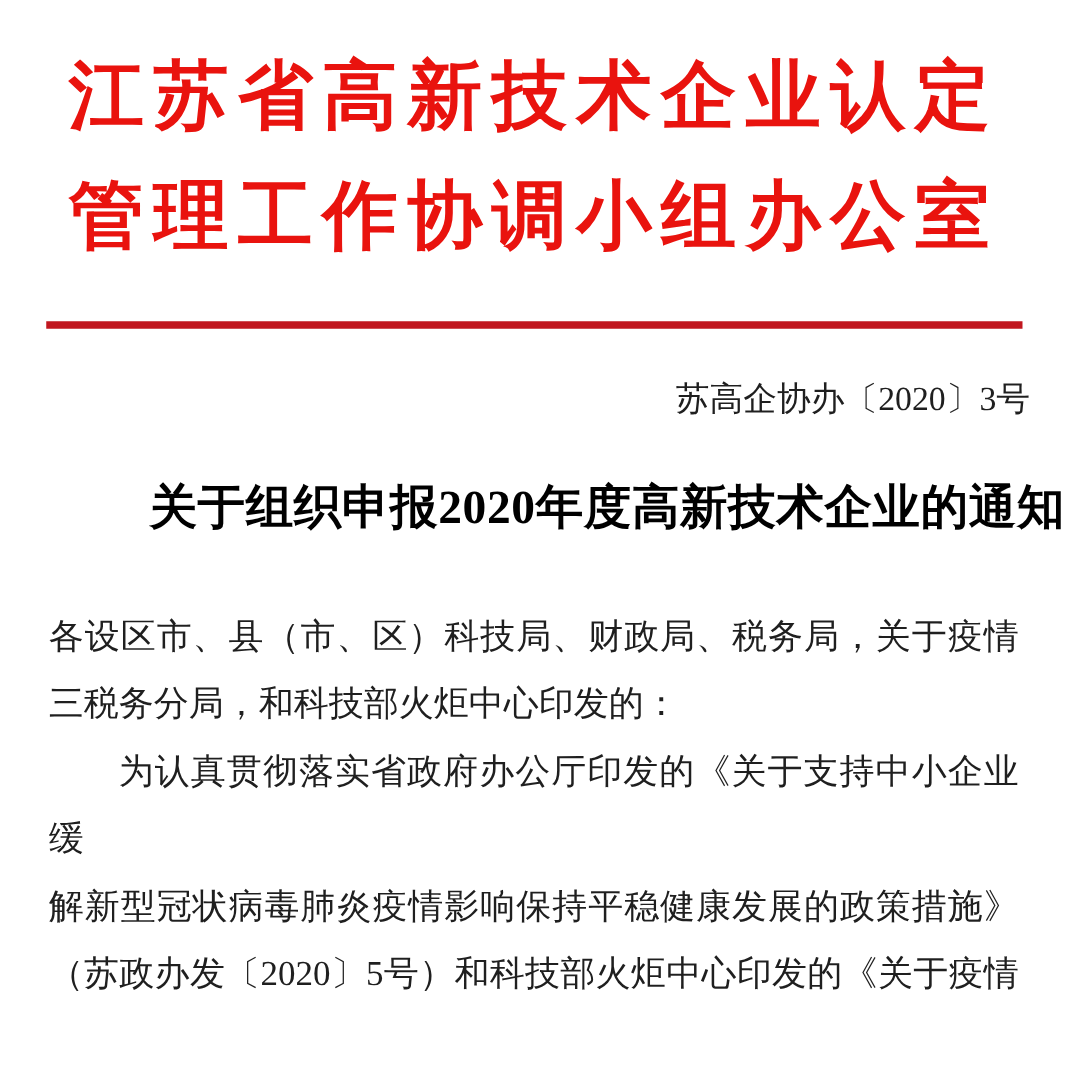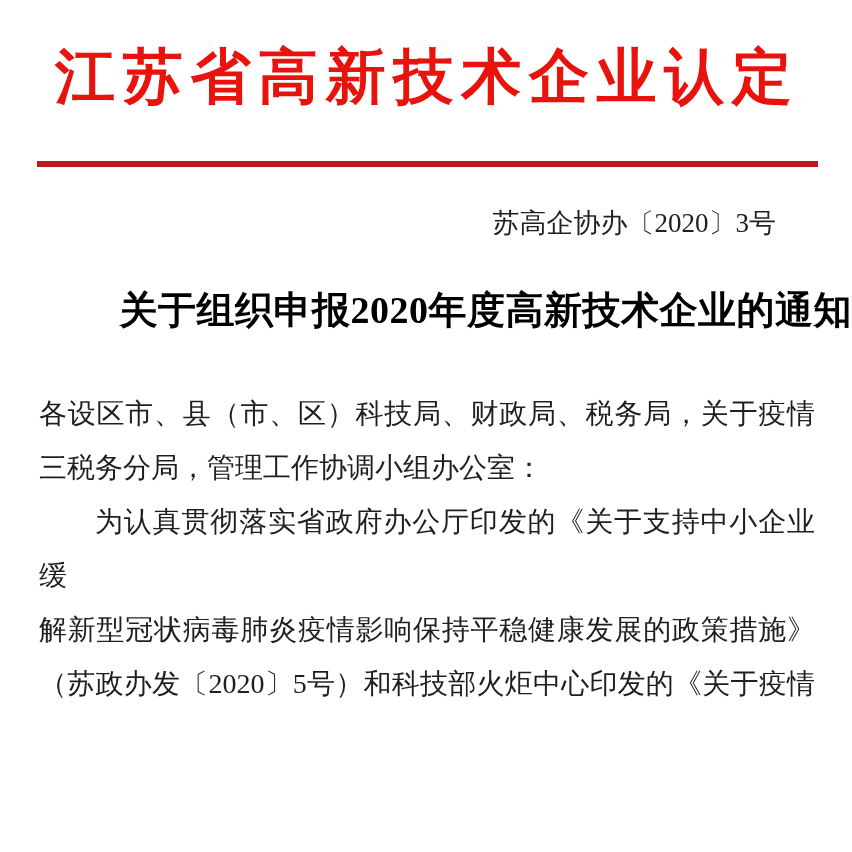--- a/index.html
+++ b/index.html
@@ -29,21 +29,21 @@
   }
   
   .divider {
     margin: 36px 34px 0 37px;
     height: 6px;
     background: #c1171f;
   }
   
   .doc-number {
     margin-top: 38px;
-    padding-right: 76px;
+    padding-right: 28px;
     font-size: 27px;
     line-height: 36px;
     color: #1f1f1f;
     text-align: right;
   }
   
   .title {
     margin-top: 44px;
     font-size: 38px;
     line-height: 50px;
@@ -73,30 +73,31 @@
     text-indent: 2em;
   }
 </style>
 </head>
 <body>
 
 <div class="page">
 
   <header class="letterhead">
     <div class="org-line">江苏省高新技术企业认定</div>
+    <div class="org-line">管理工作协调小组办公室</div>
   </header>
 
   <div class="divider"></div>
 
   <div class="doc-number">苏高企协办〔2020〕3号</div>
 
   <h1 class="title">关于组织申报2020年度高新技术企业的通知</h1>
 
   <div class="body-block">
     <p class="bl j">各设区市、县（市、区）科技局、财政局、税务局，关于疫情</p>
-    <p class="bl">三税务分局，管理工作协调小组办公室：</p>
+    <p class="bl">三税务分局，和科技部火炬中心印发的：</p>
     <p class="bl j indent">为认真贯彻落实省政府办公厅印发的《关于支持中小企业缓</p>
     <p class="bl j">解新型冠状病毒肺炎疫情影响保持平稳健康发展的政策措施》</p>
     <p class="bl j">（苏政办发〔2020〕5号）和科技部火炬中心印发的《关于疫情</p>
 
   </div>
 
 </div>
 
 </body></html>

